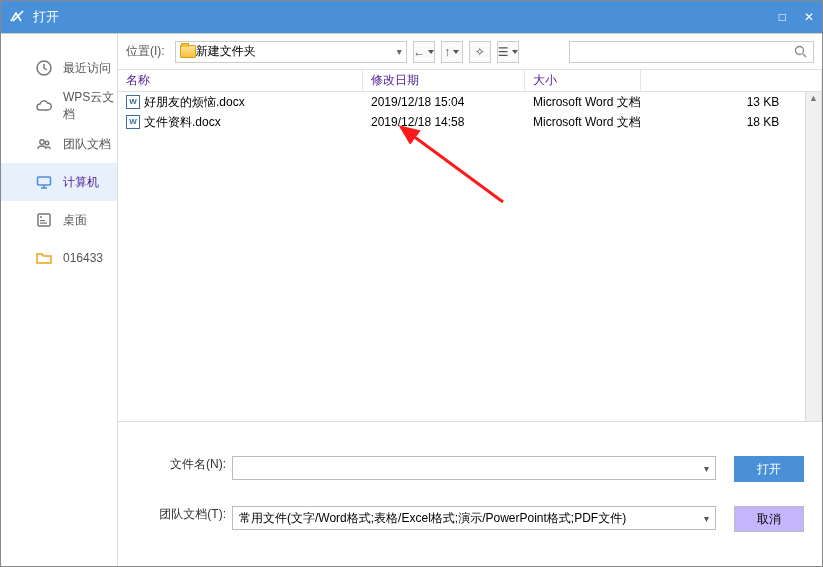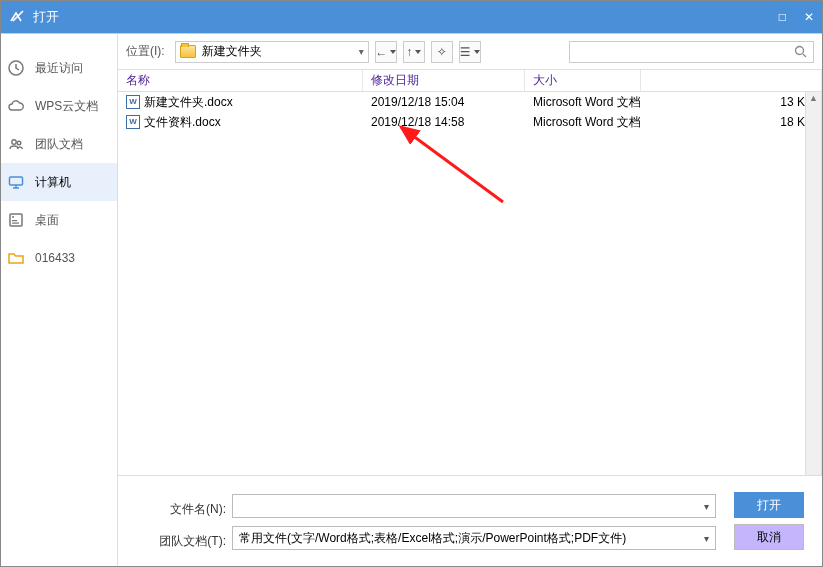--- a/index.html
+++ b/index.html
@@ -5,28 +5,28 @@
 *{box-sizing:border-box;margin:0;padding:0;font-family:"Microsoft YaHei",Arial,sans-serif;font-size:12px}
 body{background:#f0f0f0;display:flex;align-items:flex-start;justify-content:center}
 .window{width:823px;height:567px;background:#fff;border:1px solid #888;display:flex;flex-direction:column;position:relative}
 .titlebar{height:32px;background:#4a90d9;color:#fff;display:flex;align-items:center;padding:0 8px}
 .title-logo{margin-right:8px}
 .title-text{flex:1;font-size:13px}
 .title-btns{display:flex;gap:18px;font-size:15px}
 .title-btns span{cursor:pointer}
 .body{flex:1;display:flex;overflow:hidden;border-top:1px solid #ccc}
 .sidebar{width:148px;border-right:1px solid #ddd;padding-top:15px;display:flex;flex-direction:column}
-.side-item{display:flex;align-items:center;gap:10px;height:38px;padding-left:6px;color:#555;cursor:pointer}
-.side-item.active{background:#e8f1fb;color:#000000}
+.side-item{display:flex;align-items:center;gap:10px;height:38px;padding-left:34px;color:#555;cursor:pointer}
+.side-item.active{background:#e8f1fb;color:#4c1d95}
 .side-item .ic{width:18px;height:18px;display:flex;align-items:center;justify-content:center;color:#777}
 .side-item.active .ic{color:#4a90d9}
 .main{flex:1;display:flex;flex-direction:column}
 .toolbar{height:36px;display:flex;align-items:center;padding:4px 8px;gap:6px;border-bottom:1px solid #e0e0e0}
 .loc-label{color:#555;margin-right:4px}
-.loc-field{display:flex;align-items:center;border:1px solid #ccc;height:22px;width:194px;background:#fff;padding:0 4px;gap:6px}
+.loc-field{display:flex;align-items:center;border:1px solid #ccc;height:22px;width:232px;background:#fff;padding:0 4px;}
 .loc-field .chev{margin-left:auto;color:#666;font-size:10px}
 .tool-btn{width:22px;height:22px;border:1px solid #ccc;background:#fafafa;display:flex;align-items:center;justify-content:center;color:#555;cursor:pointer;font-size:12px}
 .tool-btn.drop{display:flex}
 .tool-btn.drop::after{content:"";border-left:3px solid transparent;border-right:3px solid transparent;border-top:4px solid #555;margin-left:3px}
 .tool-gap{flex:1}
 .search{display:flex;align-items:center;border:1px solid #ccc;height:22px;width:245px;padding:0 6px;color:#888}
 .search input{flex:1;border:none;outline:none;font-size:12px}
 .headers{display:flex;border-bottom:1px solid #ddd;height:22px;color:#4c1d95;background:#fff}
 .headers>div{padding:3px 8px;border-right:1px solid #e6e6e6;display:flex;align-items:center}
 .col-name{width:245px}
@@ -37,30 +37,30 @@
 .filelist{flex:1;overflow:hidden;position:relative;border-right:1px solid #ddd}
 .row{display:flex;height:20px;align-items:center}
 .row>div{padding:1px 8px;white-space:nowrap;overflow:hidden}
 .fname{display:flex;align-items:center;gap:4px}
 .doc-ico{width:14px;height:14px;border:1px solid #3a6ea5;background:#fff;position:relative;display:inline-block;font-size:8px;color:#3a6ea5;text-align:center;line-height:12px;font-weight:bold}
 .arrow{position:absolute;left:275px;top:30px;pointer-events:none}
 .scroll-ghost{position:absolute;right:0;top:0;width:16px;height:100%;background:#f0f0f0;border-left:1px solid #ddd}
 .scroll-ghost::before{content:"▲";position:absolute;top:1px;left:3px;font-size:9px;color:#777}
 .scroll-ghost::after{content:"◀\A▶";white-space:pre;position:absolute;bottom:16px;left:0;font-size:8px;color:#777;display:none}
 .bottom{border-top:1px solid #ddd;padding:10px 18px 10px 34px}
-.brow{display:flex;align-items:flex-end;margin:6px 0;gap:6px}
+.brow{display:flex;align-items:flex-start;margin:24px 0;gap:6px}
 .blabel{width:74px;text-align:right;color:#333}
 .btxt{flex:1;border:1px solid #bbb;height:24px;background:#fff;display:flex;align-items:center;padding:0 6px}
 .btxt .chev{margin-left:auto;font-size:10px;color:#555}
 .btn{width:70px;height:26px;border:1px solid #bbb;background:#c4b5fd;margin-left:12px;cursor:pointer;display:flex;align-items:center;justify-content:center}
 .btn.primary{background:#4a90d9;color:#fff;border-color:#4a90d9}
 svg{display:block}
 .folder-ico{width:16px;height:13px;background:linear-gradient(#ffe39b,#f5c23b);border:1px solid #d9a214;border-radius:1px;position:relative}
 .folder-ico::before{content:"";position:absolute;top:-3px;left:0;width:6px;height:3px;background:#f5c23b;border:1px solid #d9a214;border-bottom:none;border-radius:1px 1px 0 0}
-.col-size{text-align:right}
+.col-size{text-align:center}
 </style>
 </head>
 <body>
 
 <div class="window">
 
   <div class="titlebar">
     <span class="title-logo">
       <svg width="16" height="16" viewBox="0 0 16 16">
           <path d="M2 12 L7 4 L12 12 M4 12 L14 2" stroke="#fff" stroke-width="1.6" fill="none"></path>
@@ -160,21 +160,21 @@
         <div class="col-name">名称</div>
         <div class="col-date">修改日期</div>
         <div class="col-size">大小</div>
         <div class="col-pad"></div>
       </div>
 
       <div class="filelist">
         <div class="row">
           <div class="col-name fname">
               <span class="doc-ico">W</span>
-              <span>新建文件夹.docx</span>
+              <span>好朋友的烦恼.docx</span>
             </div>
           <div class="col-date">2019/12/18 15:04</div>
           <div class="col-type">Microsoft Word 文档</div>
           <div class="col-size">13 KB</div>
         </div>
         <div class="row">
           <div class="col-name fname">
               <span class="doc-ico">W</span>
               <span>文件资料.docx</span>
             </div>

